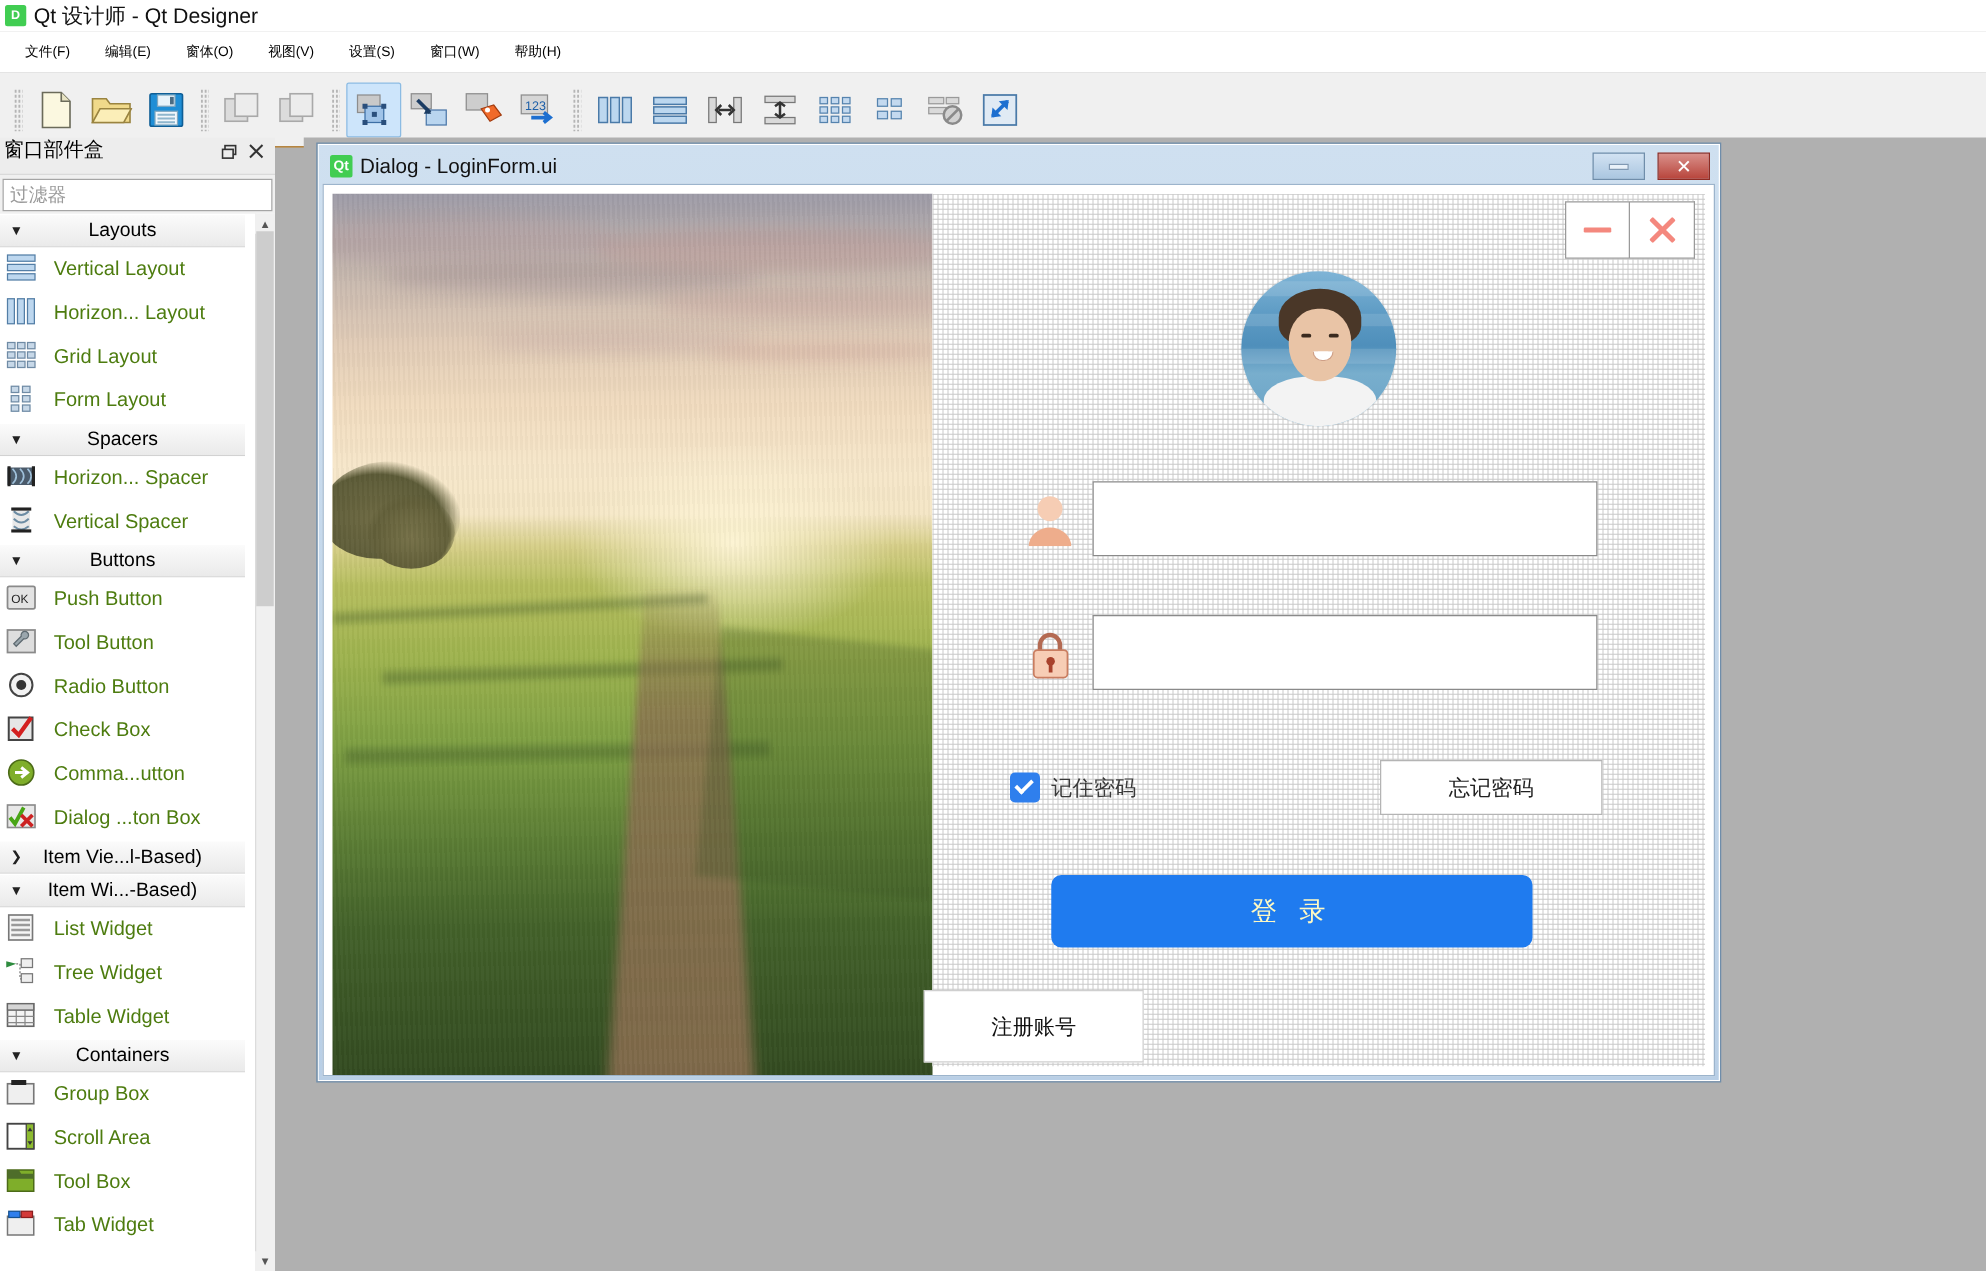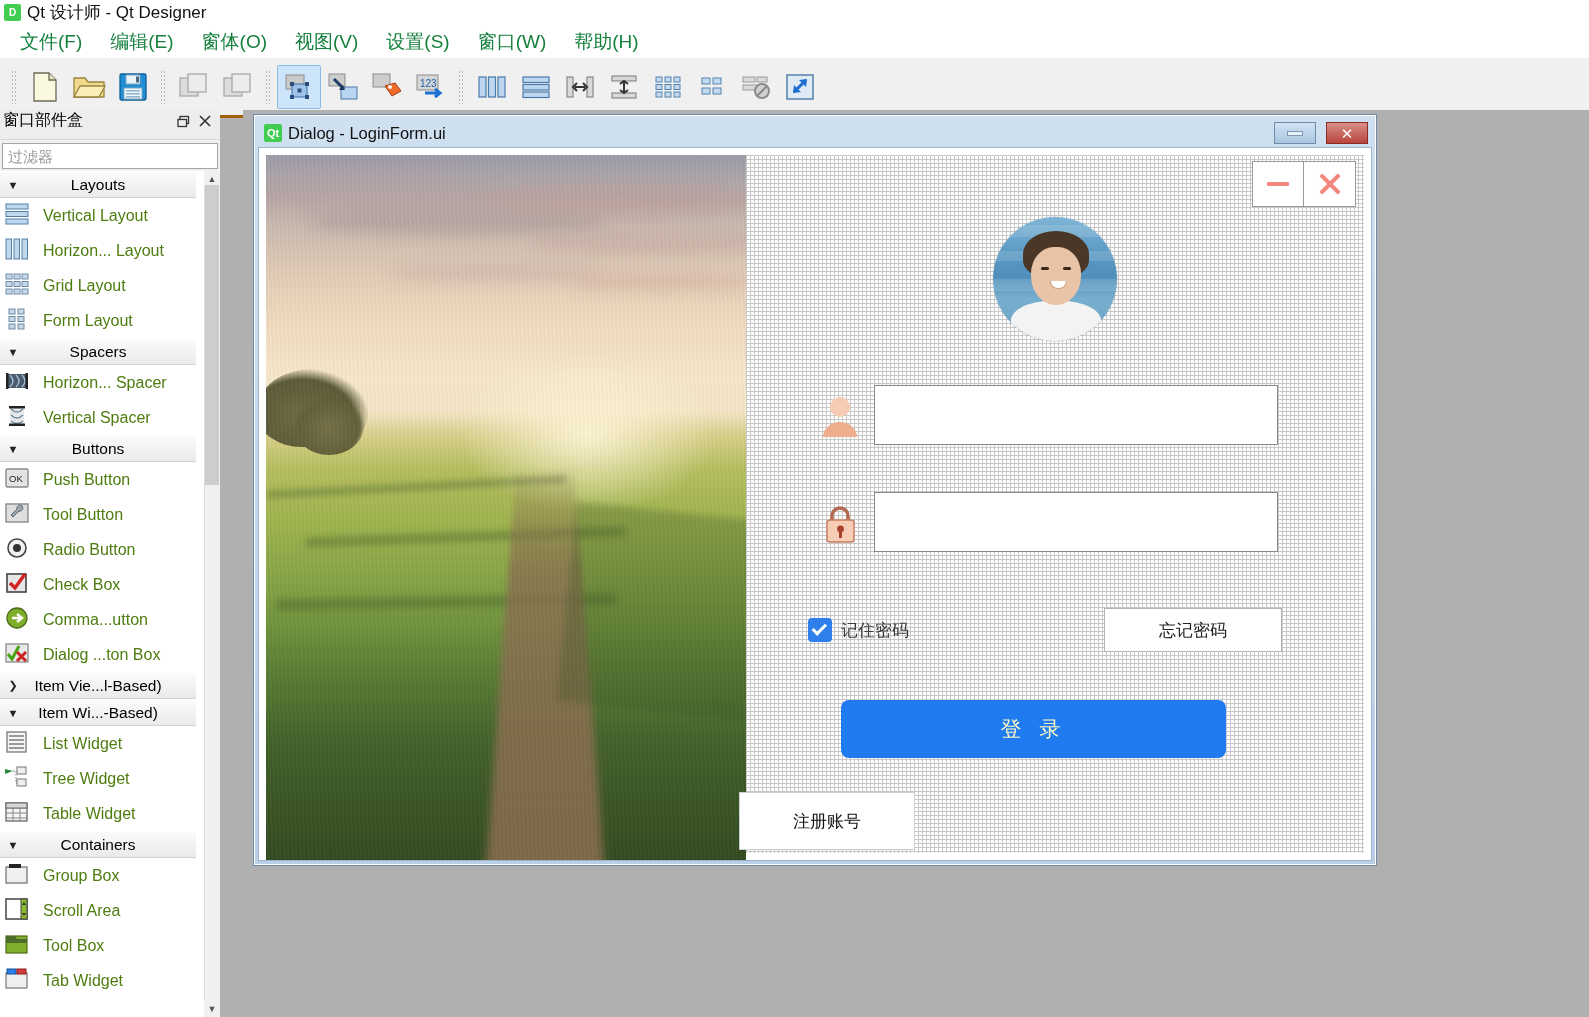--- a/index.html
+++ b/index.html
@@ -25,28 +25,28 @@
   }
   .app-title { font-size: 17px; color: #111; white-space: nowrap; }
 
   
   .menubar {
     position: absolute; left: 0; top: 25px; width: 1589px; height: 33px;
     background: #ffffff; display: flex; align-items: center;
     padding-left: 6px;
   }
   .menu-item {
-    font-size: 19px; color: #15803d; padding: 4px 14px; cursor: default;
+    font-size: 11px; color: #000000; padding: 4px 14px; cursor: default;
     white-space: nowrap;
   }
 
   
   .toolbar {
     position: absolute; left: 0; top: 58px; width: 1589px; height: 60px;
-    background: #f0f0f0; border-bottom: 3px solid #a16207;
+    background: #f0f0f0; border-bottom: 1px solid #a16207;
     display: flex; align-items: center; padding-left: 6px;
   }
   .tb-grip {
     width: 7px; height: 34px; margin: 0 5px; flex: none;
     background-image: radial-gradient(#b5b5b5 40%, transparent 41%);
     background-size: 3px 4px;
   }
   .tb-btn {
     width: 44px; height: 44px; display: flex; align-items: center;
     justify-content: center; border: 1px solid transparent; border-radius: 2px;

